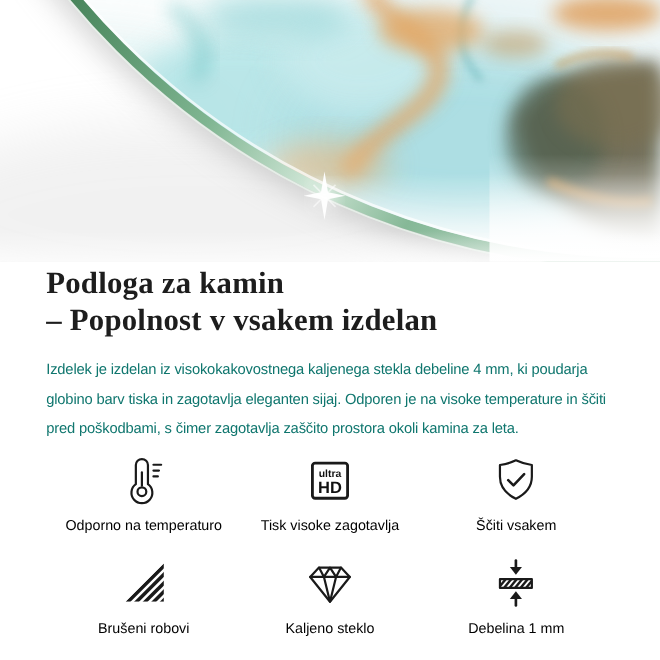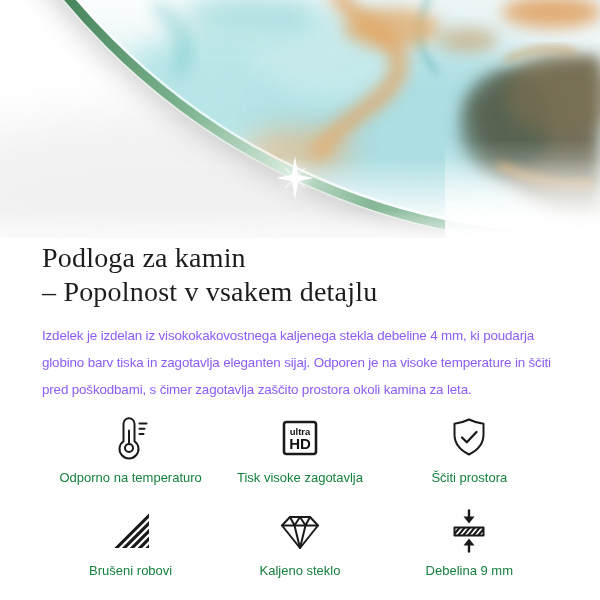--- a/index.html
+++ b/index.html
@@ -4,35 +4,35 @@
 <style>
   html,body{margin:0;padding:0;}
   body{
     width:600px;height:600px;overflow:hidden;background:#ffffff;
     font-family:"Liberation Sans", sans-serif;color:#3a3a3a;
   }
   .hero{width:600px;height:238px;position:relative;}
   .hero svg{display:block;}
   .content{padding:0 42px;}
   .page-title{
-    font-family:"Liberation Serif", serif;font-weight:400;color:#1d1d1d;
+    font-family:"Liberation Serif", serif;font-weight:700;color:#1d1d1d;
     font-size:28px;line-height:34px;margin:3px 0 0;letter-spacing:.2px;
   }
   .page-title span{display:block;}
   .desc{
-    margin:13px 0 0;font-size:13.4px;line-height:27px;color:#8b5cf6;
+    margin:13px 0 0;font-size:13.4px;line-height:27px;color:#0f766e;
     max-width:517px;letter-spacing:-0.15px;
   }
   .features{
     display:grid;grid-template-columns:repeat(3,1fr);row-gap:22px;
     margin-top:11px;padding:0 4px;
   }
   .feature{display:flex;flex-direction:column;align-items:center;text-align:center;}
-  .icon-box{height:48px;display:flex;align-items:center;justify-content:center;text-decoration:underline;}
-  .feature-label{margin-top:8px;font-size:13px;color:#15803d;}
+  .icon-box{height:48px;display:flex;align-items:flex-start;justify-content:center;text-decoration:underline;}
+  .feature-label{margin-top:8px;font-size:13px;color:#000000;}
   .fi{stroke:#1a1a1a;stroke-width:2;fill:none;stroke-linecap:round;stroke-linejoin:round;}
   .fi-fill{fill:#1a1a1a;stroke:none;}
   .hd-text{font-family:"Liberation Sans",sans-serif;font-weight:bold;fill:#111;text-anchor:middle;}
 </style>
 </head>
 <body>
 
 <div class="hero">
   <svg width="600" height="238" viewBox="0 0 600 238">
     <defs>
@@ -105,21 +105,21 @@
     </g>
 
     <rect x="445" y="140" width="155" height="98" fill="url(#fadeB)"></rect>
     <rect x="0" y="210" width="600" height="28" fill="url(#fadeB)" opacity="0.65"></rect>
   </svg>
 </div>
 
 <div class="content">
   <h1 class="page-title">
     <span>Podloga za kamin</span>
-    <span>– Popolnost v vsakem detajlu</span>
+    <span>– Popolnost v vsakem izdelan</span>
   </h1>
   <p class="desc">Izdelek je izdelan iz visokokakovostnega kaljenega stekla debeline 4 mm, ki poudarja globino barv tiska in zagotavlja eleganten sijaj. Odporen je na visoke temperature in ščiti pred poškodbami, s čimer zagotavlja zaščito prostora okoli kamina za leta.</p>
 
   <div class="features">
 
     <div class="feature">
       <div class="icon-box">
         <svg width="46" height="46" viewBox="0 0 46 46">
           <path class="fi" d="M15.5 26.2 V 8.8 a 5.5 5.5 0 0 1 11 0 V 26.2 a 9.5 9.5 0 1 1 -11 0 Z"></path>
           <circle class="fi" cx="21" cy="33" r="4"></circle>
@@ -141,21 +141,21 @@
       <span class="feature-label">Tisk visoke zagotavlja</span>
     </div>
 
     <div class="feature">
       <div class="icon-box">
         <svg width="46" height="46" viewBox="0 0 46 46">
           <path class="fi" d="M23 4.5 c4.5 2.2 9.5 3.6 14.5 4.2 v 10.8 c0 9.3 -5.6 15.6 -14.5 20 c-8.9 -4.4 -14.5 -10.7 -14.5 -20 V 8.7 c5 -0.6 10 -2 14.5 -4.2 Z"></path>
           <path class="fi" d="M16 22.5 l4.8 4.8 L30.5 17" style="stroke-width:2.3"></path>
         </svg>
       </div>
-      <span class="feature-label">Ščiti prostora</span>
+      <span class="feature-label">Ščiti vsakem</span>
     </div>
 
     <div class="feature">
       <div class="icon-box">
         <svg width="46" height="46" viewBox="0 0 46 46">
           <defs>
               <clipPath id="triClip">
                 <polygon points="6,40 41,40 41,5"></polygon>
               </clipPath>
             </defs>
@@ -200,17 +200,17 @@
               <path d="M26 29 L35 18"></path>
               <path d="M31 29 L40 18"></path>
               <path d="M36 29 L45 18"></path>
           </g>
           <path class="fi" d="M23 2.5 V 8.5" style="stroke-width:2.4"></path>
           <polygon class="fi-fill" points="17.5,8.5 28.5,8.5 23,15.5"></polygon>
           <path class="fi" d="M23 43.5 V 37.5" style="stroke-width:2.4"></path>
           <polygon class="fi-fill" points="17.5,37.5 28.5,37.5 23,30.5"></polygon>
         </svg>
       </div>
-      <span class="feature-label">Debelina 9 mm</span>
+      <span class="feature-label">Debelina 1 mm</span>
     </div>
 
   </div>
 </div>
 
 </body></html>

